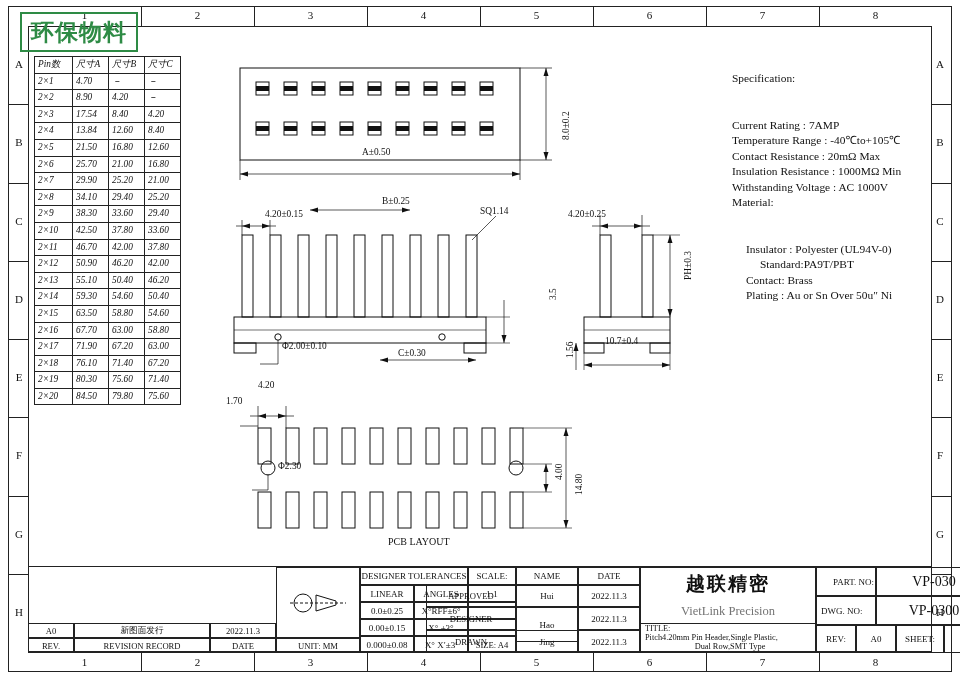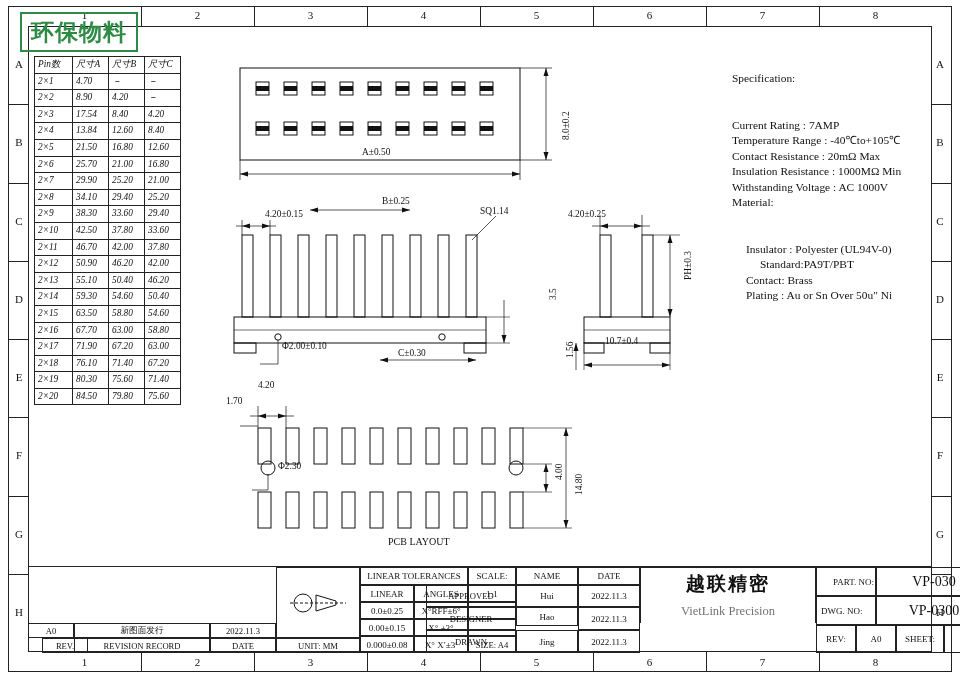--- a/index.html
+++ b/index.html
@@ -550,38 +550,38 @@
   <div class="dim-text vert" style="left:554px; top:480px; transform:rotate(-90deg);">4.00</div>
   <div class="dim-text vert" style="left:574px; top:495px; transform:rotate(-90deg);">14.80</div>
   <div class="dim-text" style="left:388px; top:536px; font-size:10px;">PCB LAYOUT</div>
 
   <div class="title-block">
 
     <div class="tb-cell tb-left-label" style="left:0px; top:56px; width:46px; height:15px;">A0</div>
     <div class="tb-cell tb-left-label" style="left:46px; top:56px; width:136px; height:15px;">新图面发行</div>
     <div class="tb-cell tb-left-label" style="left:182px; top:56px; width:66px; height:15px;">2022.11.3</div>
 
-    <div class="tb-cell tb-left-label" style="left:0px; top:71px; width:46px; height:15px;margin-left:14px;">REV.</div>
+    <div class="tb-cell tb-left-label" style="left:0px; top:71px; width:46px; height:15px;">REV.</div>
     <div class="tb-cell tb-left-label" style="left:46px; top:71px; width:136px; height:15px;">REVISION RECORD</div>
     <div class="tb-cell tb-left-label" style="left:182px; top:71px; width:66px; height:15px;">DATE</div>
 
     <div class="tb-cell tb-left-label" style="left:248px; top:71px; width:84px; height:15px;">UNIT: MM</div>
     <div class="tb-cell tb-left-label" style="left:332px; top:71px; width:0px; height:0px; border:none;"></div>
 
     <div class="tb-cell" style="left:248px; top:0px; width:84px; height:71px;">
       <svg width="56" height="26" viewBox="0 0 56 26">
         <g fill="none" stroke="#111" stroke-width="1">
           <circle cx="13" cy="13" r="9"></circle>
           <line x1="0" y1="13" x2="56" y2="13" stroke-dasharray="3,2"></line>
           <polygon points="26,5 46,11 46,15 26,21"></polygon>
         </g>
       </svg>
     </div>
 
-    <div class="tb-cell" style="left:332px; top:0px; width:108px; height:18px;">LINEAR TOLERANCES</div>
+    <div class="tb-cell" style="left:332px; top:0px; width:108px; height:18px;">DESIGNER TOLERANCES</div>
     <div class="tb-cell" style="left:332px; top:18px; width:54px; height:17px;">LINEAR</div>
     <div class="tb-cell" style="left:386px; top:18px; width:54px; height:17px;">ANGLES</div>
     <div class="tb-cell" style="left:332px; top:35px; width:54px; height:17px;">0.0±0.25</div>
     <div class="tb-cell" style="left:386px; top:35px; width:54px; height:17px;">X°RFF±6°</div>
     <div class="tb-cell" style="left:332px; top:52px; width:54px; height:17px;">0.00±0.15</div>
     <div class="tb-cell" style="left:386px; top:52px; width:54px; height:17px;">X°  ±3°</div>
     <div class="tb-cell" style="left:332px; top:69px; width:54px; height:17px;">0.000±0.08</div>
     <div class="tb-cell" style="left:386px; top:69px; width:54px; height:17px;">X° X′±3′</div>
 
     <div class="tb-cell" style="left:440px; top:0px; width:48px; height:18px;">SCALE:</div>
@@ -696,32 +696,37 @@
 
     <div class="tb-cell tb-left-label" style="left:426px; top:18px; width:0; height:0; border:none;"></div>
 
     <div class="tb-cell tb-left-label" style="left:426px; top:18px; width:0; height:0; border:none;"></div>
 
     <div class="tb-cell tb-left-label" style="left:398px; top:18px; width:90px; height:22px;">APPROVED</div>
     <div class="tb-cell" style="left:488px; top:18px; width:62px; height:22px;">Hui</div>
     <div class="tb-cell" style="left:550px; top:18px; width:62px; height:22px;">2022.11.3</div>
 
     <div class="tb-cell tb-left-label" style="left:398px; top:40px; width:90px; height:23px;">DESIGNER</div>
-    <div class="tb-cell" style="left:488px; top:40px; width:62px; height:19px;">Hao</div>
+    <div class="tb-cell" style="left:488px; top:40px; width:62px; height:35px;">Hao</div>
     <div class="tb-cell" style="left:550px; top:40px; width:62px; height:23px;">2022.11.3</div>
 
     <div class="tb-cell tb-left-label" style="left:398px; top:63px; width:90px; height:23px;">DRAWN</div>
     <div class="tb-cell" style="left:488px; top:63px; width:62px; height:23px;">Jing</div>
     <div class="tb-cell" style="left:550px; top:63px; width:62px; height:23px;">2022.11.3</div>
 
     <div class="tb-cell" style="left:612px; top:0px; width:176px; height:32px; flex-direction:column; border-bottom:none;">
       <span class="brand-cn">越联精密</span>
     </div>
     <div class="tb-cell" style="left:612px; top:32px; width:176px; height:24px; border-top:none; border-bottom:none;">
       <span class="brand-en">VietLink Precision</span>
+    </div>
+    <div class="tb-cell" style="left:612px; top:56px; width:176px; height:30px; justify-content:flex-start; padding-left:4px; flex-direction:column; align-items:flex-start; border-top:1px solid #222;">
+      <span style="font-size:8.3px;">TITLE:</span>
+      <span style="font-size:8.3px;">Pitch4.20mm Pin Header,Single Plastic,</span>
+      <span style="font-size:8.3px; align-self:center;">Dual Row,SMT Type</span>
     </div>
 
     <div class="tb-cell" style="left:788px; top:0px; width:60px; height:29px; justify-content:flex-start; padding-left:16px;">PART. NO:</div>
     <div class="tb-cell partno-val" style="left:848px; top:0px; width:116px; height:29px;">VP-030</div>
     <div class="tb-cell" style="left:788px; top:29px; width:60px; height:29px; justify-content:flex-start; padding-left:4px;">DWG. NO:</div>
     <div class="tb-cell partno-val" style="left:848px; top:29px; width:116px; height:29px;">VP-0300</div>
     <div class="tb-cell" style="left:788px; top:58px; width:40px; height:28px;">REV:</div>
     <div class="tb-cell" style="left:828px; top:58px; width:40px; height:28px;">A0</div>
     <div class="tb-cell" style="left:868px; top:58px; width:48px; height:28px;">SHEET:</div>
     <div class="tb-cell" style="left:916px; top:58px; width:48px; height:28px;">1/1</div>

